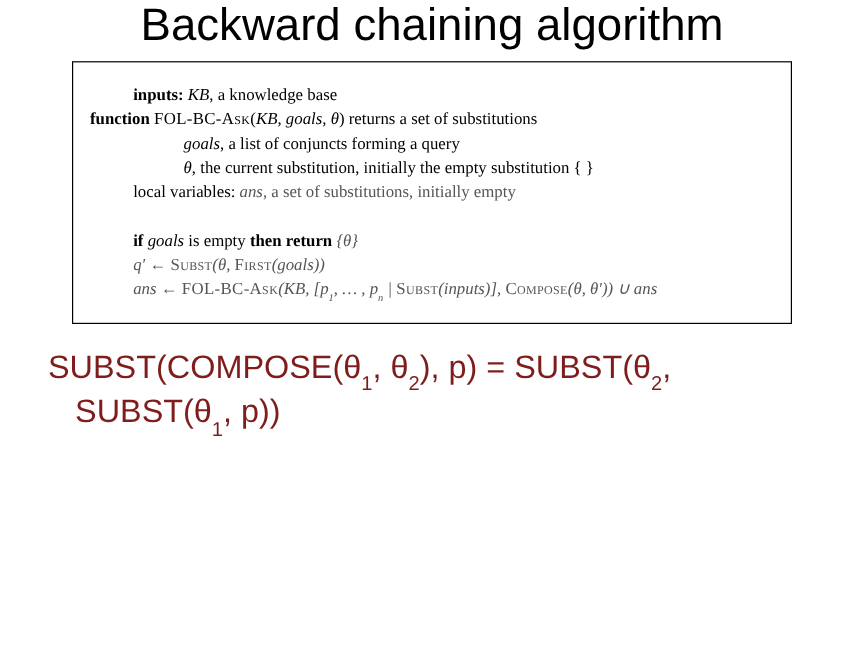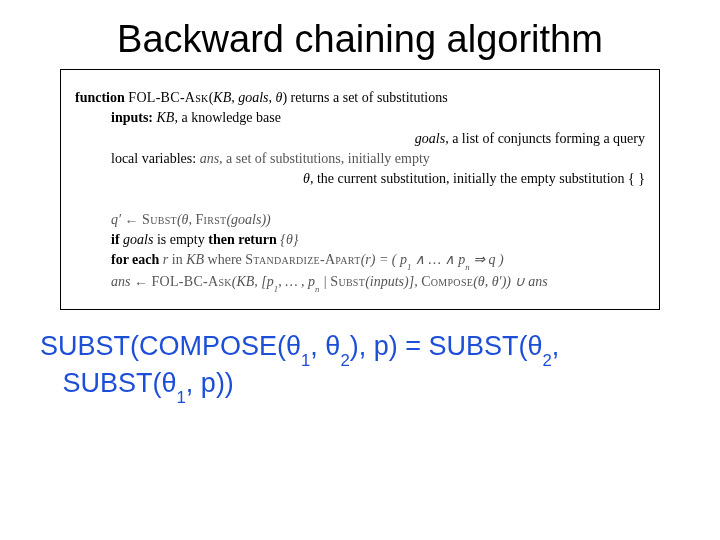--- a/index.html
+++ b/index.html
@@ -10,21 +10,21 @@
     background: #ffffff;
     font-family: Arial, Helvetica, sans-serif;
     color: #000;
     overflow: hidden;
   }
   .slide {
     width: 720px;
     height: 380px;
     position: relative;
     box-sizing: border-box;
-    padding: 18px 40px 0 40px;
+    padding: 0 40px 0 40px;
   }
   .title {
     font-size: 38px;
     font-weight: 400;
     text-align: center;
     margin: 0 0 8px 0;
     white-space: nowrap;
   }
   .algbox {
     margin: 6px 20px 0 20px;
@@ -34,64 +34,61 @@
     font-size: 14px;
     line-height: 1.45;
     color: #555;
   }
   .algbox .crisp { color: #000; }
   .algbox .row { white-space: nowrap; }
   .sc { font-variant: small-caps; letter-spacing: 0.3px; }
   .i  { font-style: italic; }
   .b  { font-weight: bold; }
   .ind1 { padding-left: 36px; }
-  .ind2 { padding-left: 78px; text-align: right; }
+  .ind2 { padding-left: 78px; }
   .ind3 { padding-left: 60px; }
   .eqline {
     margin: 20px 0 0 0;
     font-size: 27px;
     line-height: 1.25;
     font-family: Arial, Helvetica, sans-serif;
-    color: #1d4ed8;
+    color: #7f1d1d;
   }
   sub { font-size: 0.62em; position: relative; top: 0.25em; }
   .gap { display: inline-block; height: 6px; }
 </style>
 </head>
 <body>
 
 <div class="slide">
 
   <h1 class="title">Backward chaining algorithm</h1>
 
   <div class="algbox">
+    <div class="row ind1 crisp">
+      <span class="b">inputs: </span><span class="i">KB</span><span>, a knowledge base</span>
+    </div>
     <div class="row crisp">
       <span class="b">function </span><span class="sc">FOL-BC-Ask</span><span>(</span><span class="i">KB, goals, θ</span><span>) returns</span><span> a set of substitutions</span>
-    </div>
-    <div class="row ind1 crisp">
-      <span class="b">inputs: </span><span class="i">KB</span><span>, a knowledge base</span>
     </div>
     <div class="row ind2 crisp">
       <span class="i">goals</span><span>, a list of conjuncts forming a query</span>
     </div>
+    <div class="row ind2 crisp">
+      <span class="i">θ</span><span>, the current substitution, initially the empty substitution { }</span>
+    </div>
     <div class="row ind1">
       <span class="crisp">local variables: </span><span class="i">ans</span><span>, a set of substitutions, initially empty</span>
     </div>
-    <div class="row ind2 crisp">
-      <span class="i">θ</span><span>, the current substitution, initially the empty substitution { }</span>
-    </div>
     <div class="gap"></div>
-    <div class="row ind1">
-      <span class="i">q′ ← </span><span class="sc">Subst</span><span class="i">(θ, </span><span class="sc">First</span><span class="i">(goals))</span>
-    </div>
     <div class="row ind1">
       <span class="b crisp">if </span><span class="i crisp">goals</span><span class="crisp"> is empty </span><span class="b crisp">then return </span><span class="i">{θ}</span>
     </div>
     <div class="row ind1">
-      <span class="b crisp">for each </span><span class="i">r</span><span> in </span><span class="i">KB</span><span> where </span><span class="sc">Standardize-Apart</span><span class="i">(r) = ( p</span><sub class="i">1</sub><span class="i"> ∧ … ∧ p</span><sub class="i">n</sub><span class="i"> ⇒ q )</span>
+      <span class="i">q′ ← </span><span class="sc">Subst</span><span class="i">(θ, </span><span class="sc">First</span><span class="i">(goals))</span>
     </div>
     <div class="row ind1">
       <span class="i">ans ← </span><span class="sc">FOL-BC-Ask</span><span class="i">(KB, [p</span><sub class="i">1</sub><span class="i">, … , p</span><sub class="i">n</sub><span class="i"> | </span><span class="sc">Subst</span><span class="i">(inputs)], </span><span class="sc">Compose</span><span class="i">(θ, θ′)) ∪ ans</span>
     </div>
   </div>
 
   <div class="eqline">
     <span>SUBST(COMPOSE(θ</span><sub>1</sub><span>, θ</span><sub>2</sub><span>), p) = SUBST(θ</span><sub>2</sub><span>, </span><br>
     &nbsp;&nbsp;&nbsp;<span>SUBST(θ</span><sub>1</sub><span>, p))</span>
   </div>

